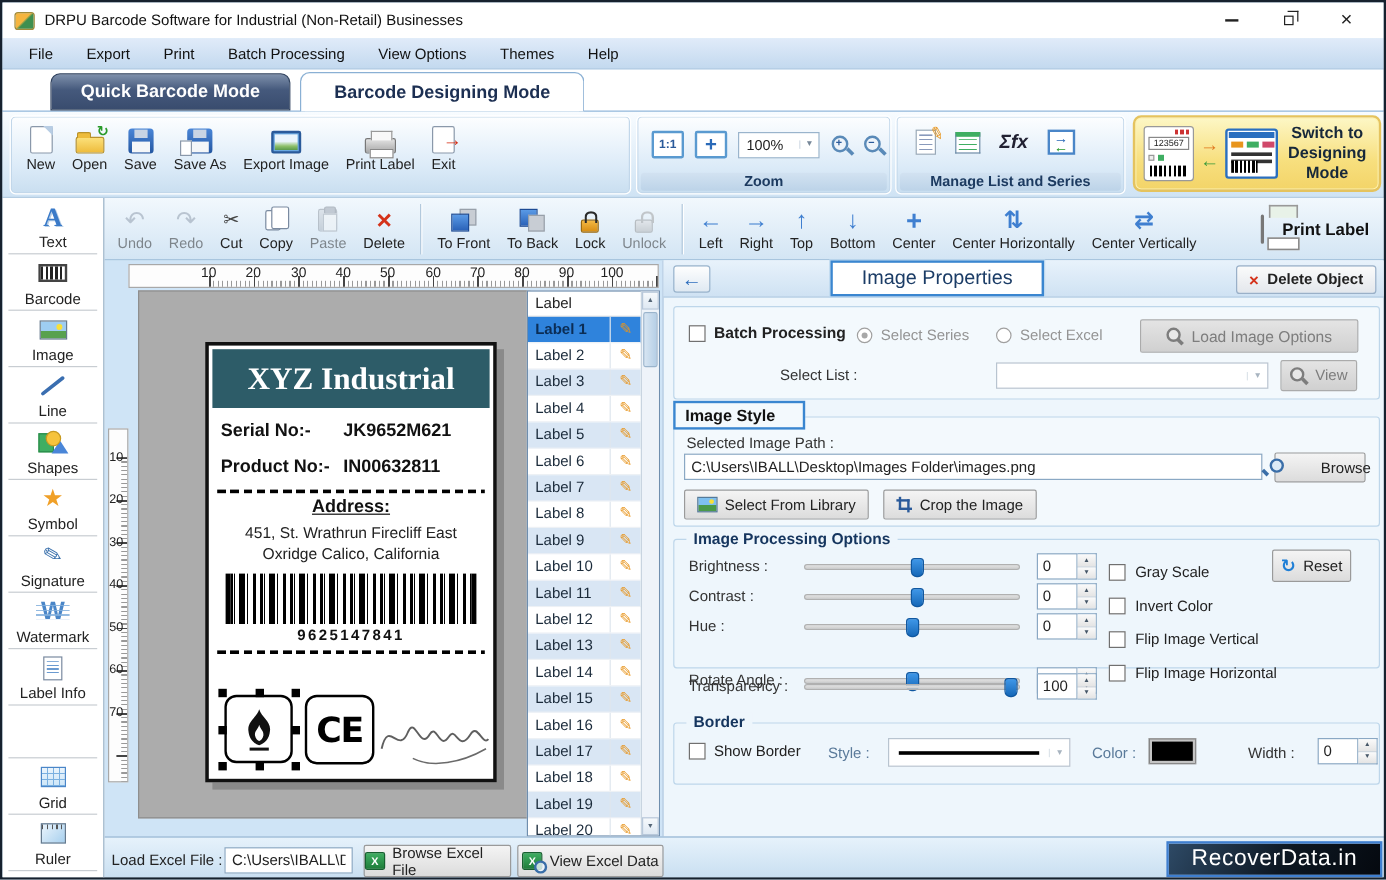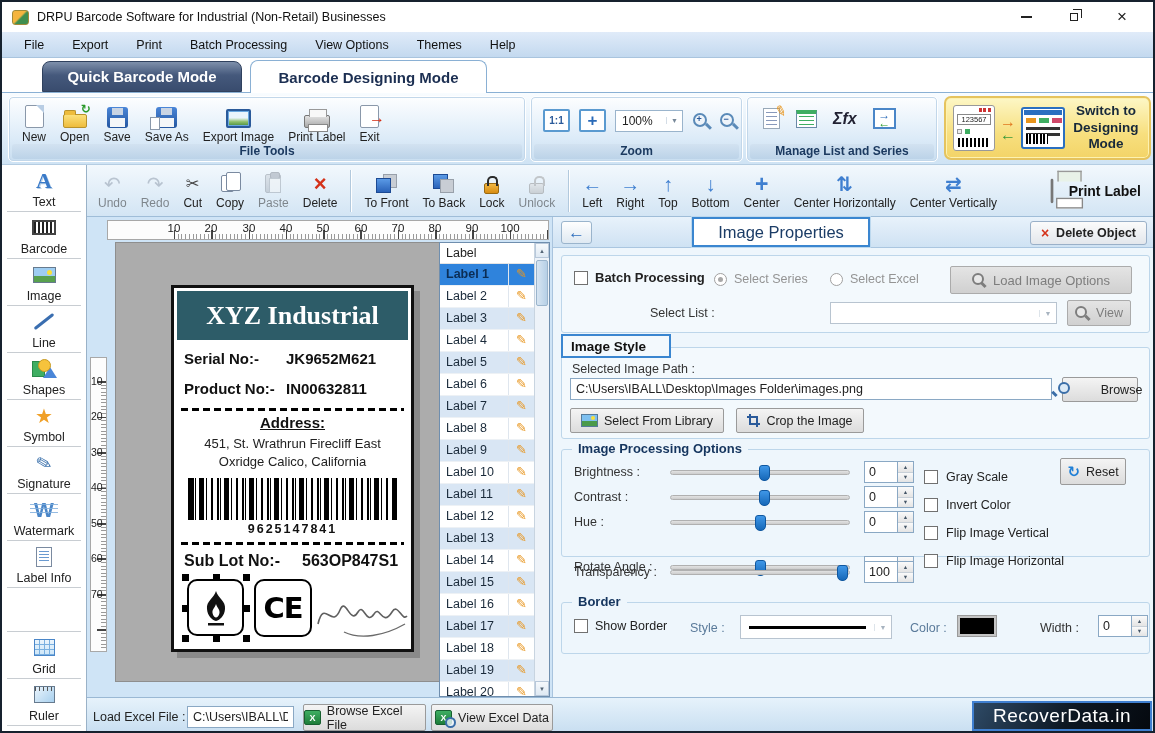--- a/index.html
+++ b/index.html
@@ -300,21 +300,20 @@
             </span>
             <span>Print Label</span>
           </div>
         <div class="titem">
             <span class="ib">
               <span class="ic-exit"></span>
             </span>
             <span>Exit</span>
           </div>
       </div>
-      <div class="glabel">File Tools</div>
     </div>
 
     <div class="tgroup" style="left:528px;width:213px;">
       <div class="zrow">
         <span class="z11">1:1</span>
         <span class="zfit">+</span>
         <span class="zcombo">
             <span class="val">100%</span>
             <span class="arr">▼</span>
           </span>
@@ -550,24 +549,20 @@
           <span>Product No:-</span>
           <span class="val">IN00632811</span>
         </div>
       <div class="dashline" style="top:120px"></div>
       <div class="addrtitle" style="top:126px">Address:</div>
       <div class="addrline" style="top:148px">451, St. Wrathrun Firecliff East</div>
       <div class="addrline" style="top:166px">Oxridge Calico, California</div>
       <div class="bars"></div>
       <div class="bdigits">9625147841</div>
       <div class="dashline" style="top:254px"></div>
-      <div class="lfield sublot" style="top:264px">
-          <span>Sub Lot No:-</span>
-          <span class="val">563OP847S1</span>
-        </div>
       <div class="selwrap">
         <div class="symbox">
           <svg width="34" height="38" viewBox="0 0 34 38">
               <path d="M17 2 C19 9 27 12 26 20 C25.5 27 21 31 17 32 C13 31 8.5 27 8 20 C7 12 15 9 17 2 Z" fill="#111"></path>
               <path d="M17 15 C18 19 21 20 20.5 24 C20 27 18 28.5 17 28.5 C16 28.5 14 27 13.5 24 C13 20 16 19 17 15 Z" fill="#fff"></path>
               <rect x="9" y="34" width="16" height="2.5" fill="#111"></rect>
             </svg>
         </div>
         <span class="hdl" style="left:-2px;top:-2px"></span>
         <span class="hdl" style="left:29px;top:-2px"></span>

